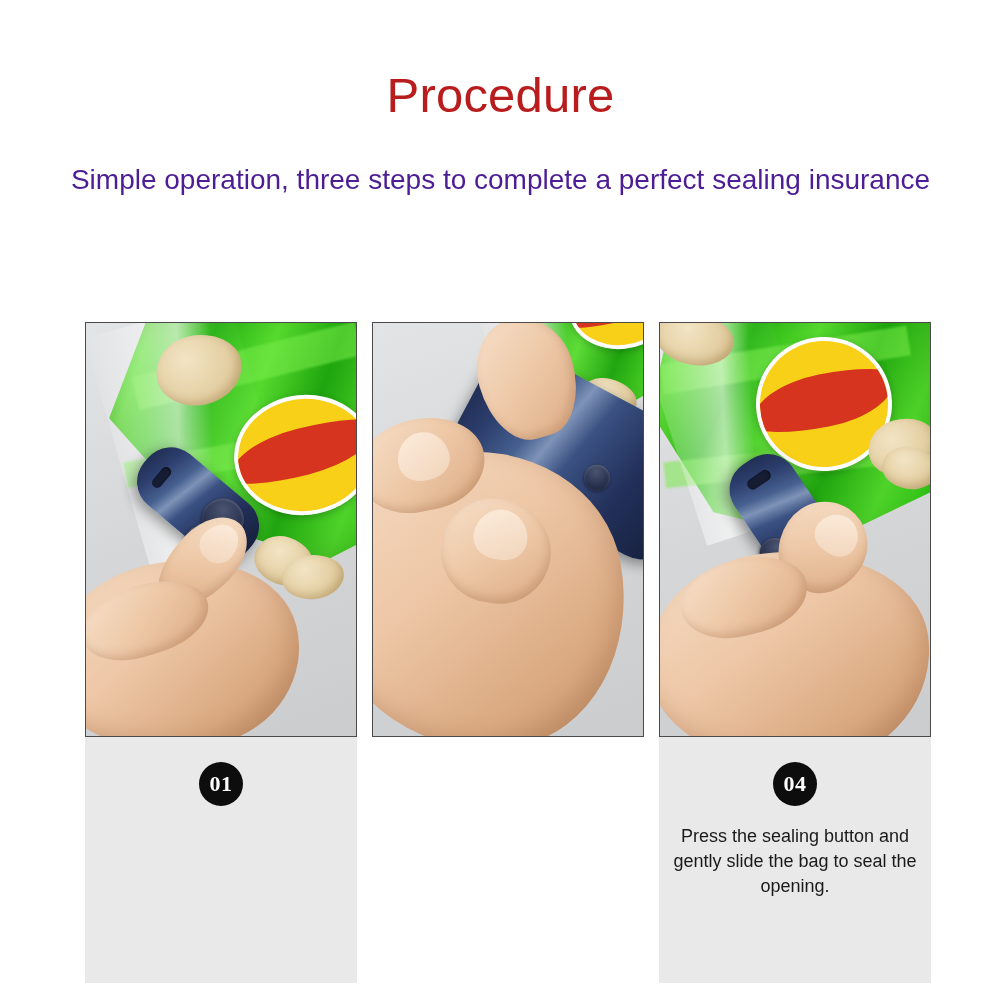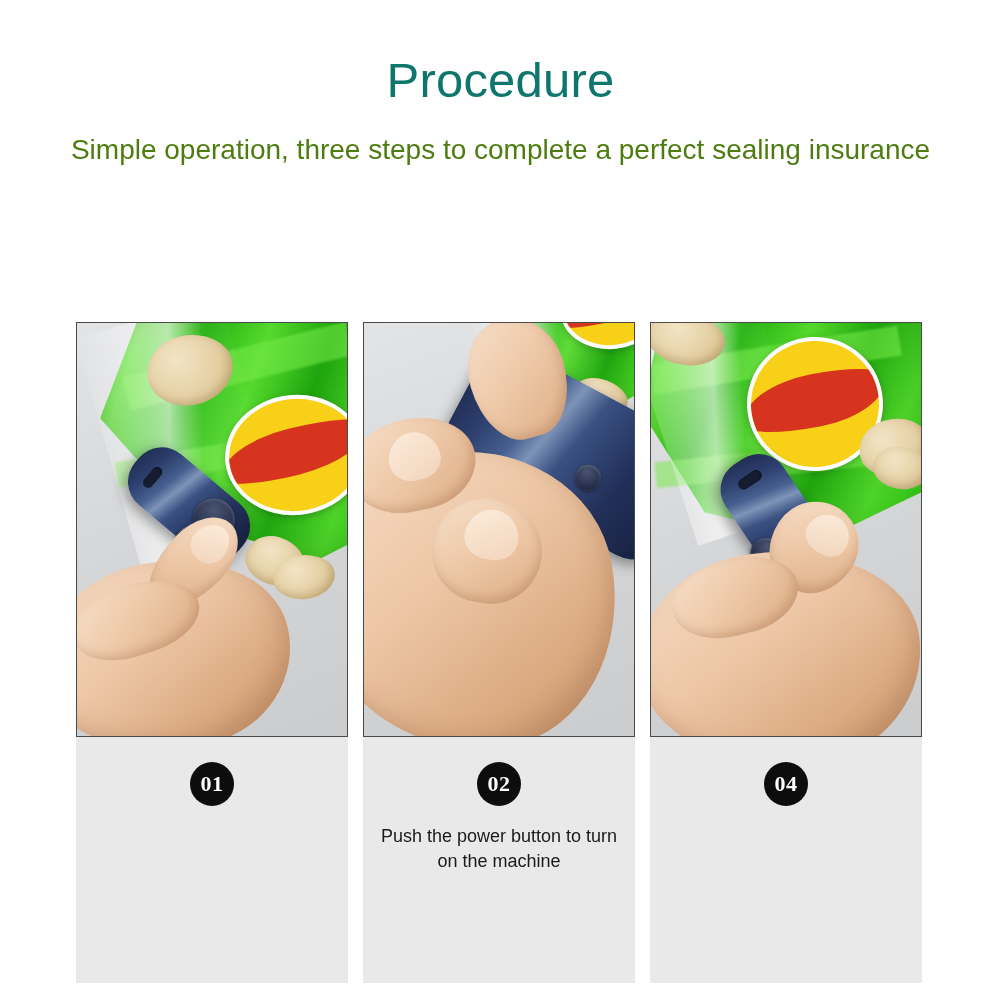--- a/index.html
+++ b/index.html
@@ -18,42 +18,42 @@
 
   
   .header {
     position: absolute;
     left: 0;
     top: 0;
     width: 1001px;
     text-align: center;
   }
   .page-title {
-    margin: 0;
+    margin: 15px;
     padding-top: 54px;
     font-size: 49px;
     font-weight: 400;
     letter-spacing: 0.2px;
     line-height: 1.08;
-    color: #0f766e;
+    color: #b91c1c;
   }
   .page-subtitle {
     margin: 0;
     padding-top: 26px;
     font-size: 28px;
     font-weight: 400;
     line-height: 1.2;
-    color: #4d7c0f;
+    color: #4c1d95;
     white-space: nowrap;
   }
 
   
   .steps {
     position: absolute;
-    left: 76px;
+    left: 85px;
     top: 322px;
     width: 846px;
     display: flex;
     justify-content: space-between;
   }
   .step {
     width: 272px;
     display: flex;
     flex-direction: column;
   }
@@ -279,24 +279,20 @@
                   transform: rotate(-12deg);">
         <div class="nail" style="left:42px; top:14px; width:52px; height:48px;"></div>
       </div>
       <div class="finger" style="left:68px; top:176px; width:110px; height:104px;
                   border-radius: 48% 52% 46% 46% / 50% 50% 50% 50%;
                   transform: rotate(10deg);">
         <div class="nail" style="left:30px; top:10px; width:54px; height:50px;"></div>
       </div>
     </div>
 
-    <div class="caption-card">
-      <div class="step-badge">02</div>
-      <p class="step-text">Push the power button to turn on the machine</p>
-    </div>
   </div>
 
   <div class="step">
     <div class="photo">
       <div class="photo-scene"></div>
 
       <div class="bag" style="left:-14px; top:-20px; width:300px; height:240px;
                   transform: rotate(-5deg);
                   clip-path: polygon(12% 0%, 100% 4%, 96% 82%, 58% 100%, 20% 84%, 2% 40%);"></div>
       <div class="bag-band" style="left:0px; top:22px; width:250px; height:30px; transform: rotate(-9deg);"></div>
@@ -326,16 +322,17 @@
                   transform: rotate(34deg);">
         <div class="nail" style="left:26px; top:8px; width:44px; height:40px;"></div>
       </div>
       <div class="finger" style="left:20px; top:236px; width:128px; height:76px;
                   border-radius: 50% 50% 44% 44% / 50% 50% 50% 50%;
                   transform: rotate(-14deg);"></div>
     </div>
 
     <div class="caption-card">
       <div class="step-badge">04</div>
+      <p class="step-text">Press the sealing button and gently slide the bag to seal the opening.</p>
     </div>
   </div>
 
 </div>
 
 </body></html>

